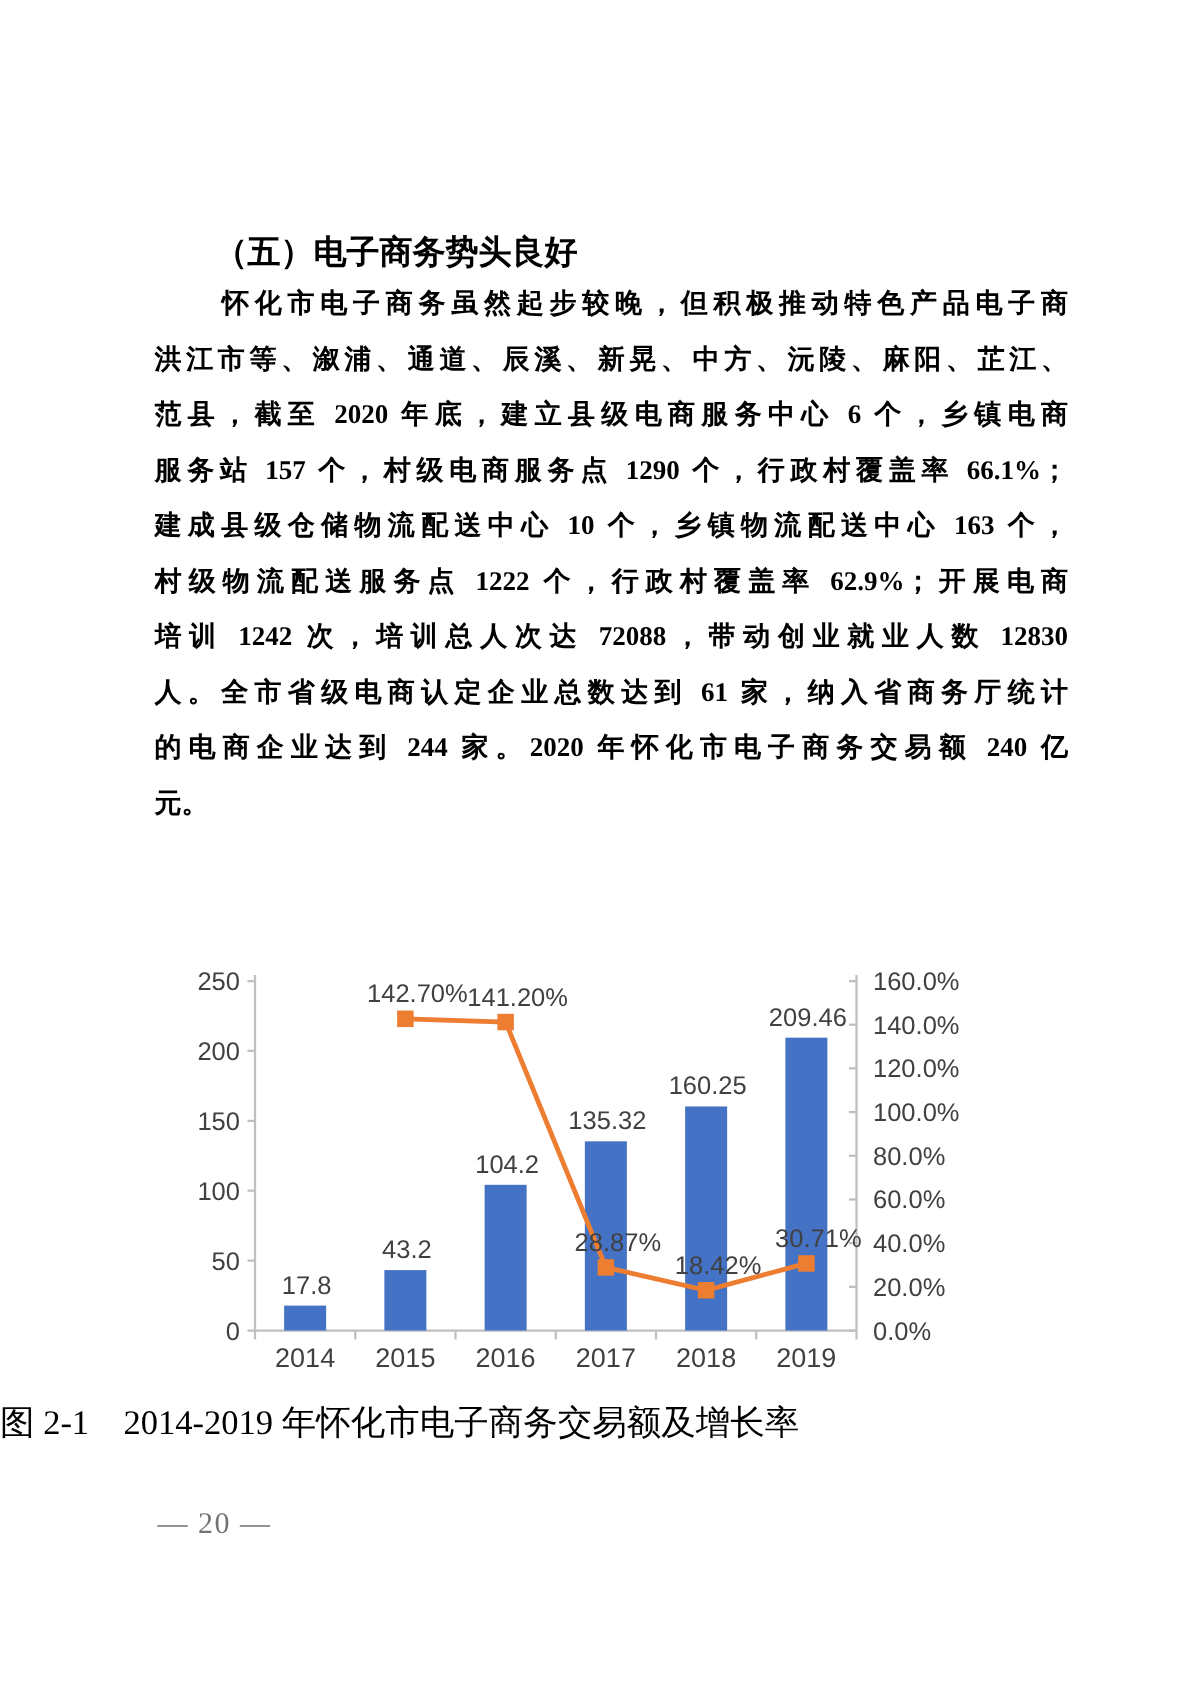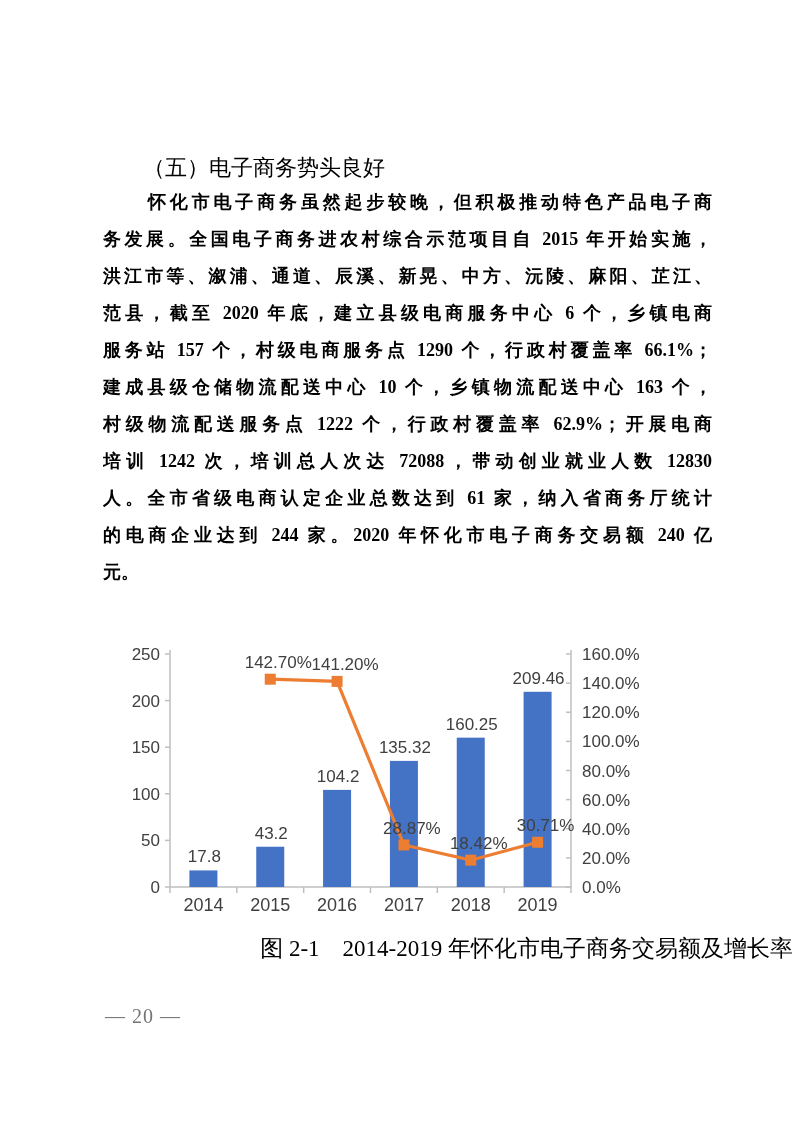--- a/index.html
+++ b/index.html
@@ -7,56 +7,55 @@
     position:relative;
     width:793px;height:1122px;
     background:#ffffff;
     font-family:"Liberation Serif","DejaVu Serif",serif;
     color:#000;
     overflow:hidden;
   }
   .heading{
     position:absolute;left:103px;top:155px;margin:0;
     width:609px;
-    font-size:22px;font-weight:normal;line-height:26px;
+    font-size:22px;font-weight:bold;line-height:26px;
     text-indent:40px;
   }
   .paragraph{
     position:absolute;left:103px;top:184px;width:609px;
     font-size:18px;line-height:37px;font-weight:bold;
   }
   .tline{
     height:37px;overflow:hidden;
     text-align:justify;text-align-last:justify;
   }
   .tline.indent{text-indent:45px;}
   .tline.last{text-align-last:left;}
   figure{margin:0;}
   #chart{position:absolute;left:115px;top:638px;}
   #chart text{font-family:"Liberation Sans","DejaVu Sans",sans-serif;}
   .caption{
     position:absolute;left:0;top:933px;width:793px;margin:0;
-    text-align:right;font-size:23px;color:#000;
+    text-align:left;font-size:23px;color:#000;
   }
   .footer{
     position:absolute;left:105px;top:1005px;
     font-size:20px;color:#737373;letter-spacing:1px;
     font-family:"Liberation Serif","DejaVu Serif",serif;
   }
 </style>
 </head>
 <body>
 
 <div class="page">
 
   <h2 class="heading">（五）电子商务势头良好</h2>
 
   <div class="paragraph">
       <div class="tline indent">怀化市电子商务虽然起步较晚，但积极推动特色产品电子商</div>
-      <div class="tline">务发展。全国电子商务进农村综合示范项目自 2015 年开始实施，</div>
       <div class="tline">洪江市等、溆浦、通道、辰溪、新晃、中方、沅陵、麻阳、芷江、</div>
       <div class="tline">范县，截至 2020 年底，建立县级电商服务中心 6 个，乡镇电商</div>
       <div class="tline">服务站 157 个，村级电商服务点 1290 个，行政村覆盖率 66.1%；</div>
       <div class="tline">建成县级仓储物流配送中心 10 个，乡镇物流配送中心 163 个，</div>
       <div class="tline">村级物流配送服务点 1222 个，行政村覆盖率 62.9%；开展电商</div>
       <div class="tline">培训 1242 次，培训总人次达 72088，带动创业就业人数 12830</div>
       <div class="tline">人。全市省级电商认定企业总数达到 61 家，纳入省商务厅统计</div>
       <div class="tline">的电商企业达到 244 家。2020 年怀化市电子商务交易额 240 亿</div>
       <div class="tline last">元。</div>
     </div>

